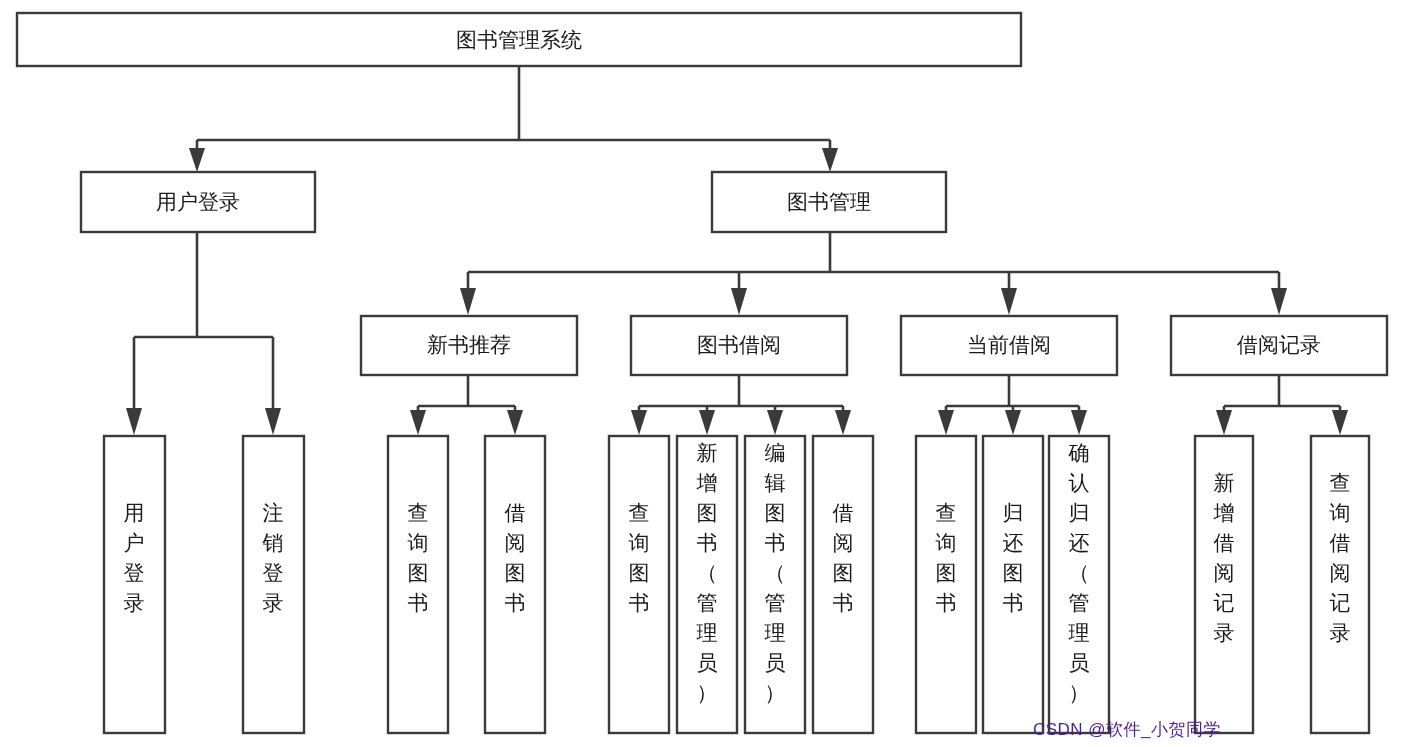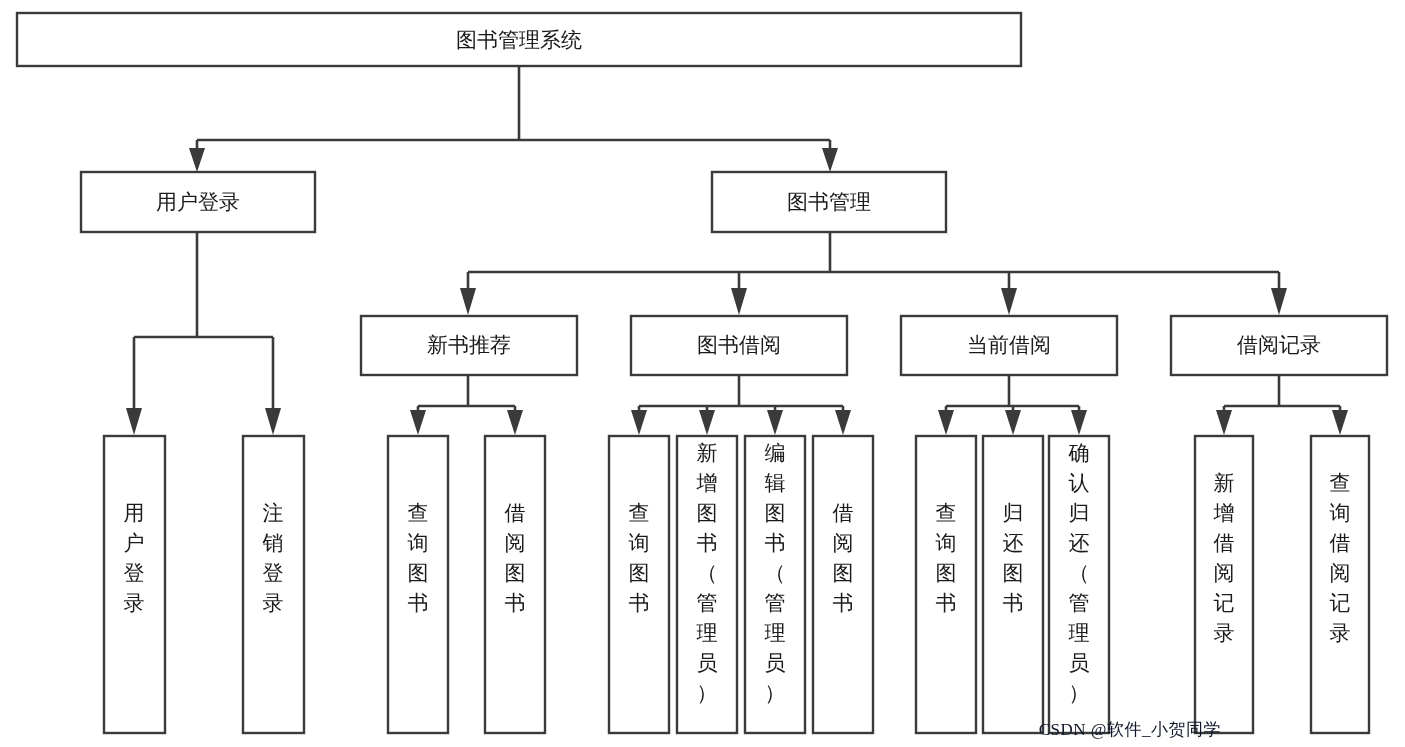--- a/index.html
+++ b/index.html
@@ -54,23 +54,23 @@
     font-size: 21px;
     text-anchor: middle;
   }
   .vchar {
     font-family: "Liberation Sans", "DejaVu Sans", sans-serif;
   }
   .watermark {
     position: absolute;
     right: 8px;
     bottom: 6px;
-    font-family: Liberation Serif, serif;
+    font-family: Liberation Sans, sans-serif;
     font-size: 17px;
-    color: #0f172a;
+    color: #4c1d95;
     letter-spacing: 0.5px;
     white-space: nowrap;
     pointer-events: none;
   }
 </style>
 </head>
 <body>
 
 <div id="diagram-root">
   <svg class="flow" viewBox="0 0 1405 747" xmlns="http://www.w3.org/2000/svg">

